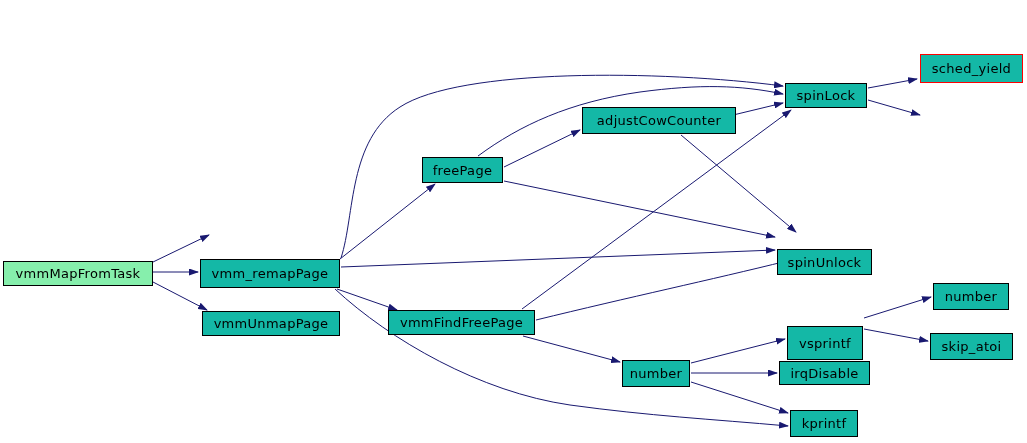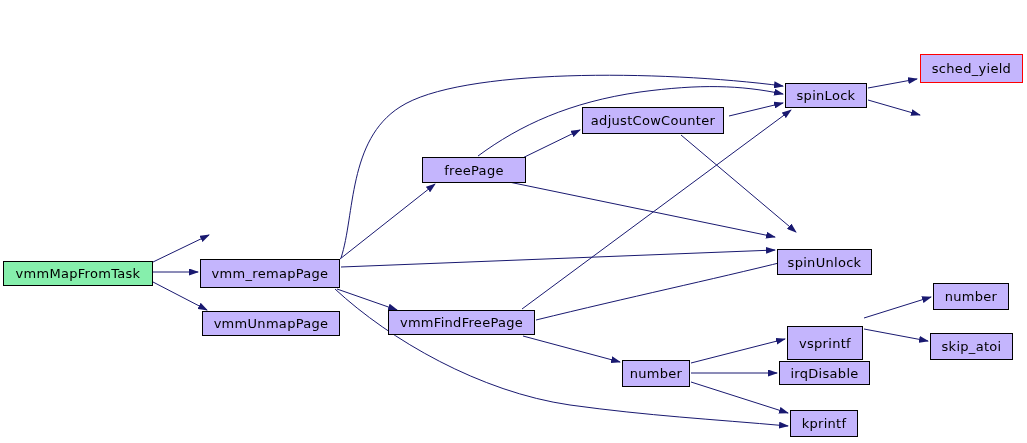--- a/index.html
+++ b/index.html
@@ -7,21 +7,21 @@
     position:relative;
     width:1027px;height:443px;
     background:#ffffff;
     font-family:"DejaVu Sans","Liberation Sans",sans-serif;
     overflow:hidden;
   }
   #edge-layer{position:absolute;left:0;top:0;width:1027px;height:443px;}
   .node{
     position:absolute;
     box-sizing:border-box;
-    background:#c4b5fd;
+    background:#14b8a6;
     border:1px solid #000000;
     color:#000000;
     font-size:13px;
     text-align:center;
     display:flex;
     align-items:center;
     justify-content:center;
     white-space:nowrap;
     letter-spacing:0.3px;
     cursor:pointer;
@@ -61,22 +61,22 @@
       <path d="M691,363 L785,339" class="edge" marker-end="url(#arrow)"></path>
       <path d="M691,373 L777,373" class="edge" marker-end="url(#arrow)"></path>
       <path d="M691,382 L788,413" class="edge" marker-end="url(#arrow)"></path>
       <path d="M864,318 L931,297" class="edge" marker-end="url(#arrow)"></path>
       <path d="M864,329 L928,341" class="edge" marker-end="url(#arrow)"></path>
     </svg>
 
 <div class="node root" style="left: 3px; top: 261px; width: 150px; height: 25px;">vmmMapFromTask</div>
     <div class="node normal" style="left: 200px; top: 259px; width: 140px; height: 29px;">vmm_remapPage</div>
     <div class="node normal" style="left: 202px; top: 311px; width: 138px; height: 25px;">vmmUnmapPage</div>
-    <div class="node normal" style="left: 422px; top: 157px; width: 104px; height: 26px;">freePage</div>
-    <div class="node normal" style="left: 582px; top: 107px; width: 142px; height: 27px;">adjustCowCounter</div>
+    <div class="node normal" style="left: 422px; top: 157px; width: 81px; height: 26px;">freePage</div>
+    <div class="node normal" style="left: 582px; top: 107px; width: 154px; height: 27px;">adjustCowCounter</div>
     <div class="node normal" style="left: 785px; top: 83px; width: 82px; height: 25px;">spinLock</div>
     <div class="node highlight" style="left: 920px; top: 54px; width: 103px; height: 29px;">sched_yield</div>
     <div class="node normal" style="left: 777px; top: 234px; width: 95px; height: 26px; margin-top: 15px;">spinUnlock</div>
     <div class="node normal" style="left: 388px; top: 310px; width: 147px; height: 25px;">vmmFindFreePage</div>
     <div class="node normal" style="left: 787px; top: 326px; width: 76px; height: 34px;">vsprintf</div>
     <div class="node normal" style="left: 933px; top: 283px; width: 76px; height: 27px;">number</div>
     <div class="node normal" style="left: 930px; top: 333px; width: 83px; height: 27px;">skip_atoi</div>
     <div class="node normal" style="left: 622px; top: 360px; width: 68px; height: 27px;">number</div>
     <div class="node normal" style="left: 779px; top: 361px; width: 91px; height: 24px; text-align: right;">irqDisable</div>
     <div class="node normal" style="left: 790px; top: 410px; width: 68px; height: 27px;">kprintf</div>

